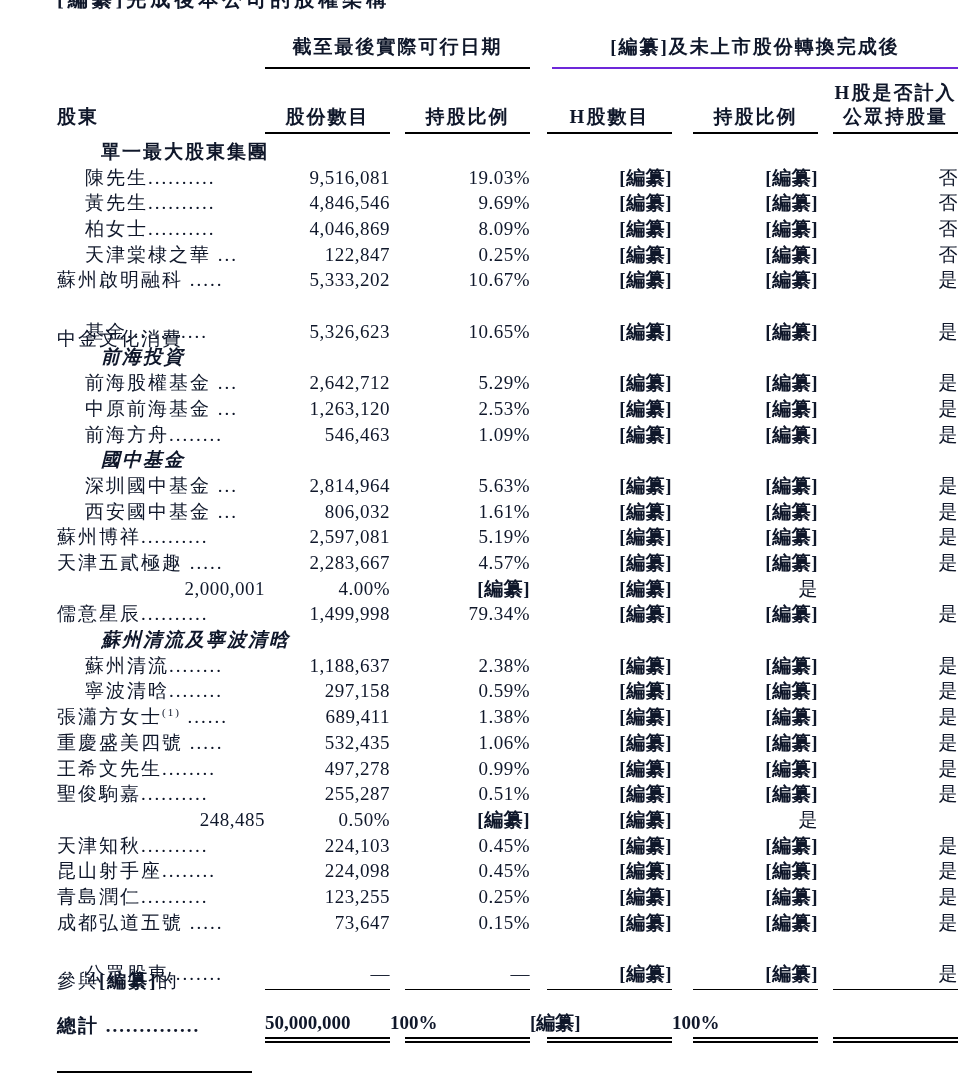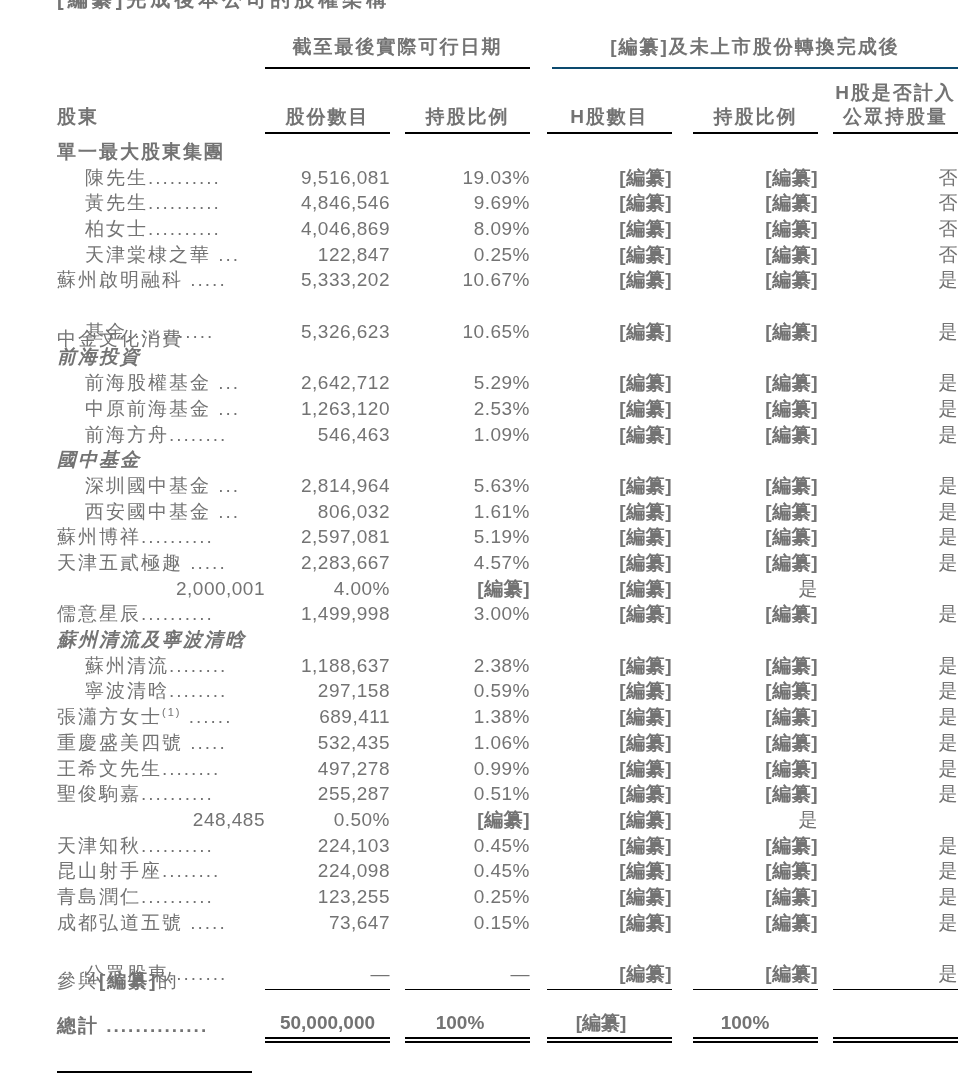--- a/index.html
+++ b/index.html
@@ -1,68 +1,68 @@
 <!DOCTYPE html>
 <html><head>
 <meta charset="utf-8">
 <style>
   html,body { margin:0; padding:0; background:#ffffff; }
   .page {
     position:relative;
     width:966px; height:1074px;
     background:#fff;
     overflow:hidden;
-    color:#737373;
-    font-family:Liberation Sans, sans-serif;
+    color:#0f172a;
+    font-family:Liberation Serif, serif;
     box-sizing:border-box;
   }
   .content { padding-left:57px; padding-right:8px; box-sizing:border-box; }
 
   
   .top-clip { height:12px; overflow:hidden; }
   .top-clip .t {
     display:block; margin-top:-14px;
     font-weight:bold; font-size:20px; letter-spacing:4px; white-space:nowrap;
   }
 
   
   .grid { display:grid; grid-template-columns:208px 125px 140px 142px 146px 140px; }
 
   
   .ghead { margin-top:22px; font-weight:bold; font-size:19px; letter-spacing:2px; }
   .ghead .g1 { grid-column:2/4; text-align:center; border-bottom:2px solid #000; padding-bottom:7px; }
-  .ghead .g2 { grid-column:4/7; text-align:center; border-bottom:2px solid #0c4a6e; padding-bottom:7px; margin-left:22px; }
+  .ghead .g2 { grid-column:4/7; text-align:center; border-bottom:2px solid #6d28d9; padding-bottom:7px; margin-left:22px; }
 
   
   .chead { align-items:end; font-weight:bold; font-size:19px; letter-spacing:2px; padding-top:12px; }
   .chead .hc { display:flex; flex-direction:column; align-items:flex-end; }
   .chead .box { width:125px; text-align:center; line-height:24px; border-bottom:2px solid #000; padding-bottom:3px; }
   .chead .sh { align-self:start; text-align:center; padding-bottom:3px; border-bottom:2px solid transparent; line-height:24px; }
 
   
   .tbody { margin-top:5px; }
   .row { height:25.7px; align-items:center; font-size:19px; }
   .row .name { letter-spacing:2px; white-space:nowrap; overflow:hidden; }
   .row .name.ind { padding-left:28px; }
   .row .v { text-align:right; letter-spacing:0.5px; white-space:nowrap; }
   .row.group { font-weight:bold; }
   .row.group.it { font-style:italic; }
-  .row.group .name { grid-column:1/7; }
+  .row.group .name { grid-column:1/7;margin-left:44px; }
   .row.label .name { grid-column:1/7;margin-top:46px; }
   b.red { font-weight:bold; font-style:normal; }
   sup { font-size:11px; }
 
   
   .rules { height:4px; }
   .rules .rl { grid-column:auto; justify-self:end; width:125px; border-bottom:1px solid #000; height:2px; }
 
   
   .total { margin-top:16px; font-weight:bold; height:28px; align-items:center; font-size:19px; }
   .total .name { letter-spacing:2px; white-space:nowrap;margin-top:6px; }
-  .total .v { text-align:center; }
+  .total .v { text-align:left; }
   .dbls { height:10px; margin-top:2px; }
   .dbls .dl { justify-self:end; width:125px; height:6px; border-top:2px solid #000; border-bottom:2px solid #000; box-sizing:border-box; }
 
   
   .note-sep { margin-top:24px; width:195px; border-top:2px solid #000; }
 </style>
 </head>
 <body>
 
 <div class="page">
@@ -221,21 +221,21 @@
           <div class="grid row">
             <div class="v">2,000,001</div>
             <div class="v">4.00%</div>
             <div class="v"><b class="red">[編纂]</b></div>
             <div class="v"><b class="red">[編纂]</b></div>
             <div class="v">是</div>
           </div>
           <div class="grid row">
             <div class="name">儒意星辰..........</div>
             <div class="v">1,499,998</div>
-            <div class="v">3.00%</div>
+            <div class="v">79.34%</div>
             <div class="v"><b class="red">[編纂]</b></div>
             <div class="v"><b class="red">[編纂]</b></div>
             <div class="v">是</div>
           </div>
           <div class="grid row group it">
             <div class="name">蘇州清流及寧波清晗</div>
           </div>
           <div class="grid row">
             <div class="name ind">蘇州清流........</div>
             <div class="v">1,188,637</div>

